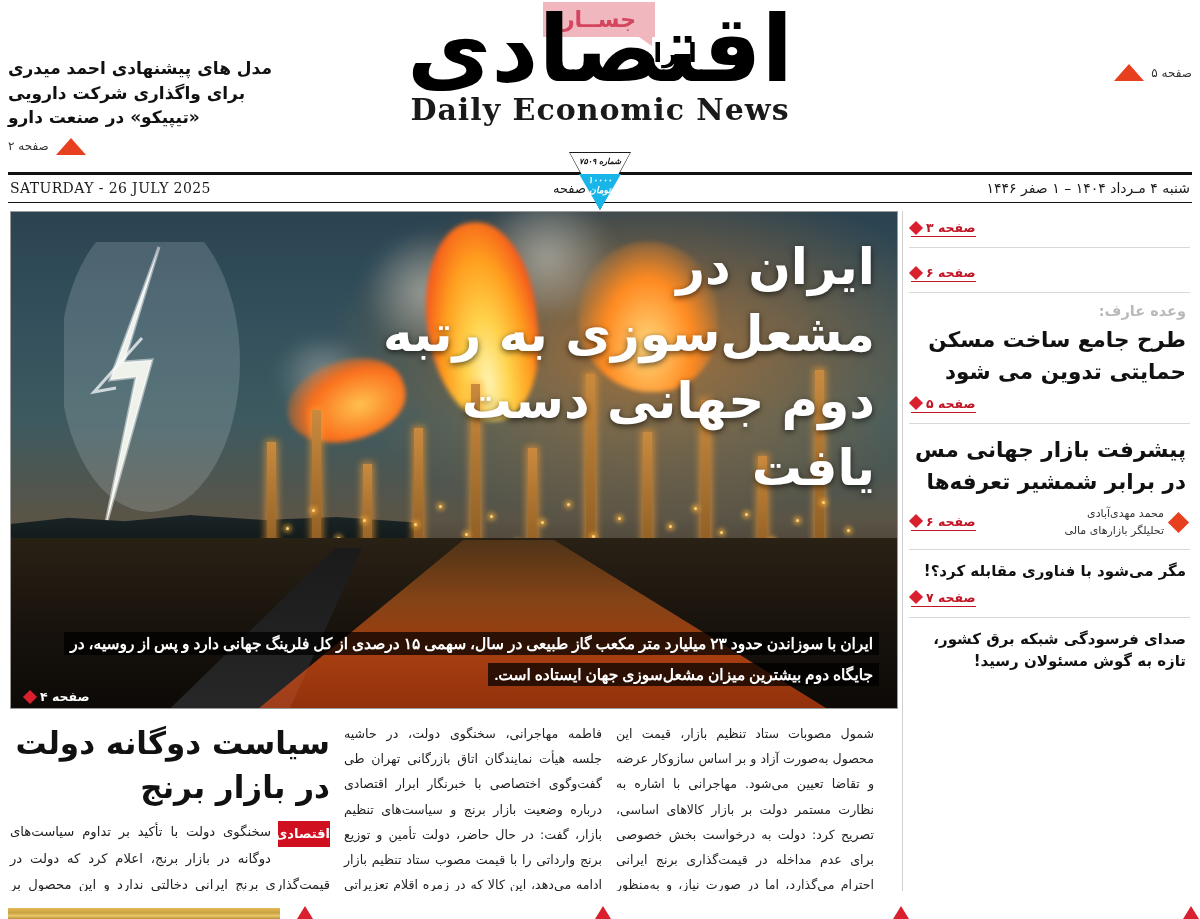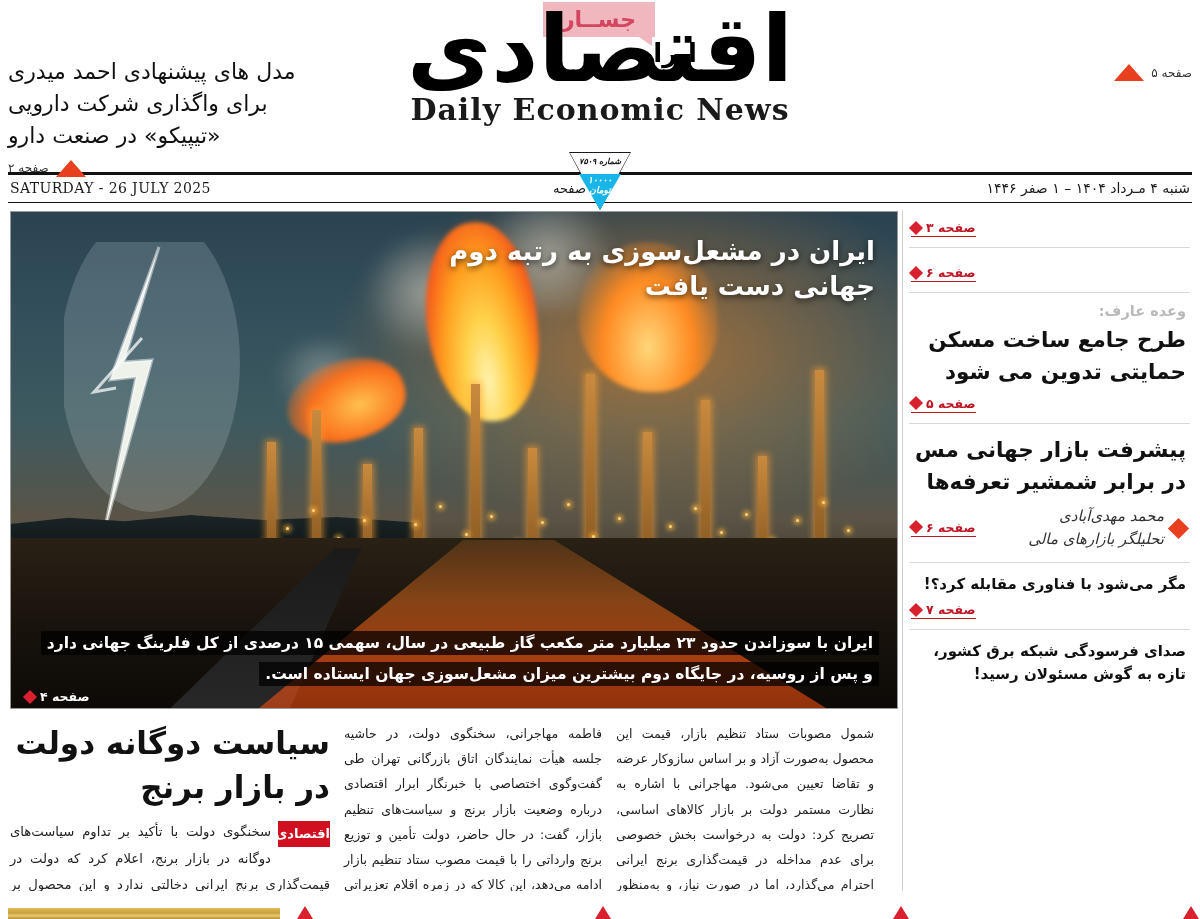--- a/index.html
+++ b/index.html
@@ -73,21 +73,21 @@
   .pb-price{
     position:absolute;top:23px;left:0;width:62px;text-align:center;
     font-size:9px;color:#ffffff;font-weight:bold;line-height:1.15;
   }
 
   
   .mast-side{position:absolute;top:56px;width:300px;}
   .mast-side.right{right:8px;text-align:right;}
   .mast-side.left{left:8px;text-align:left;direction:rtl;}
   .mast-side .hl{
-    font-size:22px;font-weight:normal;line-height:1.45;color:#111;
+    font-size:17px;font-weight:bold;line-height:1.45;color:#111;
   }
   .page-ref-tri{
     display:flex;align-items:center;gap:7px;margin-top:8px;
     font-size:12px;color:#333;
   }
   .mast-side.right .page-ref-tri{justify-content:flex-end;flex-direction:row-reverse;}
   .mast-side.left .page-ref-tri{justify-content:flex-start;flex-direction:row-reverse;}
   .tri-red{
     width:0;height:0;border-left:15px solid transparent;border-right:15px solid transparent;
     border-bottom:17px solid #e8401f;
@@ -178,26 +178,27 @@
   }
   .hills{
     position:absolute;left:0;bottom:168px;width:46%;height:36px;
     background:linear-gradient(180deg,#1e2a2c,#121a1b);
     clip-path:polygon(0% 100%,0% 55%,14% 38%,28% 48%,44% 30%,62% 44%,80% 36%,100% 52%,100% 100%);
   }
 
   .photo-headline{
     position:absolute;top:22px;right:22px;width:500px;
     text-align:right;color:#fff;
-    font-size:26px;font-weight:bold;line-height:1.34;
+    font-size:50px;font-weight:bold;line-height:1.34;
     text-shadow:0 2px 6px rgba(0,0,0,.65);
   }
   .photo-caption{
     position:absolute;left:26px;right:18px;bottom:18px;
     text-align:right;
+    font-family:Liberation Serif, serif;
   }
   .photo-caption span{
     display:inline;
     background:rgba(0,0,0,.72);
     color:#fff;font-size:15.5px;font-weight:bold;line-height:2.0;
     padding:3px 6px;
     box-decoration-break:clone;-webkit-box-decoration-break:clone;
   }
   .photo-pageref{
     position:absolute;left:14px;bottom:4px;
@@ -245,21 +246,21 @@
   }
   .side-ref{
     display:inline-flex;align-items:center;gap:5px;flex-direction:row-reverse;
     font-size:12.5px;font-weight:bold;color:#c11626;
     border-bottom:1.5px solid #c11626;padding-bottom:1px;
   }
   .byline{
     display:flex;align-items:center;gap:7px;flex-direction:row-reverse;
     text-align:right;
   }
-  .byline .bl-txt{font-size:15px;line-height:1.55;color:#333;font-style:italic;}
+  .byline .bl-txt{font-size:11px;line-height:1.55;color:#333;}
   .diamond-lg{
     width:15px;height:15px;background:#e8401f;transform:rotate(45deg);display:inline-block;
   }
 
   
   .bottom-strip{
     position:absolute;left:0;right:0;bottom:0;height:28px;background:#fff;
   }
   .gold-bar{
     position:absolute;left:8px;bottom:0;width:272px;height:11px;

